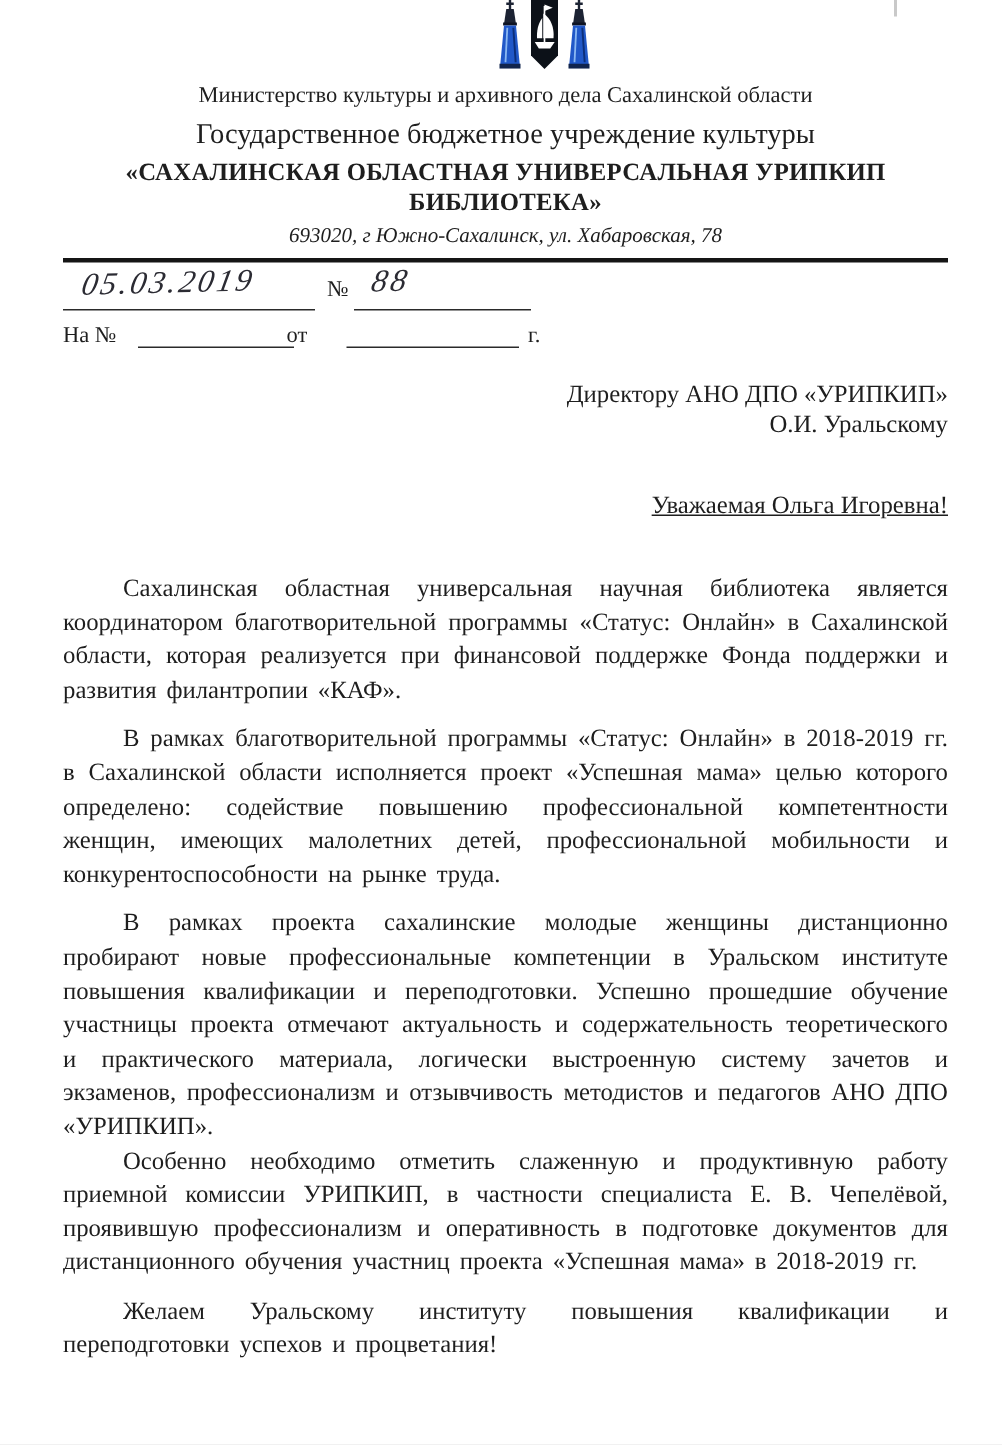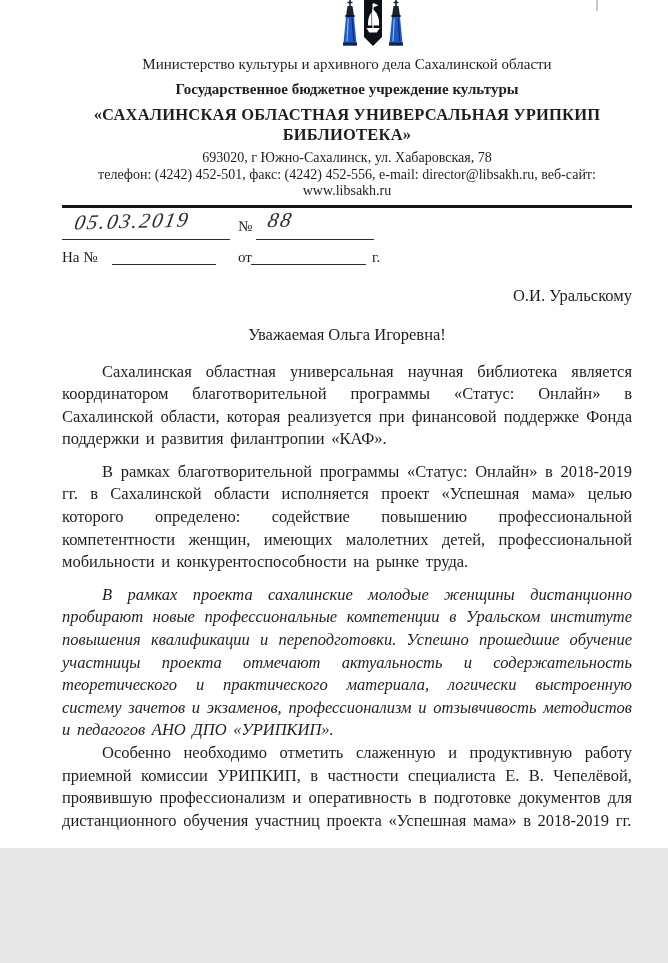--- a/index.html
+++ b/index.html
@@ -1,37 +1,36 @@
 <!DOCTYPE html>
 <html><head>
 <meta charset="utf-8">
 <style>
   * { margin: 0; padding: 0; box-sizing: border-box; }
   html, body { background: #e8e8e8; }
   .page {
     position: relative;
     width: 668px;
-    height: 848px;
+    height: 963px;
     margin: 0 auto;
     background: #ffffff;
     font-family: "Liberation Serif", "DejaVu Serif", serif;
     color: #1e1e1e;
     overflow: hidden;
-    padding-left: 20px;
   }
   .content { padding: 0 36px 0 42px; }
 
   
   .logo-wrap { text-align: center; height: 47px; padding-top: 0; }
   .logo-wrap svg { transform: translateX(26px); }
   .h-line { text-align: center; }
   .h-ministry  { margin-top: 8px;  font-size: 15px;   line-height: 18px; }
-  .h-orgtype   { margin-top: 7px;  font-size: 15px; line-height: 19px; font-weight: bold; }
+  .h-orgtype   { margin-top: 7px;  font-size: 19px; line-height: 19px; font-weight: normal; }
   .h-orgname   { margin-top: 6px;  font-size: 16.5px; line-height: 20px; font-weight: bold; letter-spacing: 0.2px; }
-  .h-address   { margin-top: 5px;  font-size: 14px;   line-height: 16px; }
+  .h-address   { margin-top: 5px;  font-size: 14px;   line-height: 16px; font-style: italic; }
   .h-contacts  { margin-top: 1px;  font-size: 14px;   line-height: 16px; }
   .rule { margin-top: 6px; height: 3px; background: #151515; }
 
   
   .ref { position: relative; height: 70px; font-size: 15px; }
   .hand {
     font-style: italic;
     font-size: 21px;
     letter-spacing: 2px;
     color: #2b2b33;
@@ -39,31 +38,31 @@
     display: inline-block;
     white-space: nowrap;
   }
   .u { position: absolute; border-bottom: 1.6px solid #2a2a2a; height: 1px; }
   .ref .lbl { position: absolute; }
 
   
   .recipient { margin-top: 8px; text-align: right; font-size: 16.5px; line-height: 19.5px; }
 
   
-  .salutation { margin-top: 19px; text-align: center; font-size: 16.5px; }
-  .body-text { margin-top: 16px; }
+  .salutation { margin-top: 35px; text-align: right; font-size: 16.5px; text-decoration: underline; }
+  .body-text { margin-top: 34px; }
   .body-text p {
     font-size: 16.5px;
     line-height: 22.6px;
     text-align: justify;
     text-indent: 40px;
     word-spacing: 2.5px;
     margin-bottom: 10px;
   }
-  .body-text p.no-gap { margin-bottom: 0; font-style: italic; }
+  .body-text p.no-gap { margin-bottom: 0; }
 
   
   .artifact-top-right {
     position: absolute; top: 0; left: 596px; width: 2px; height: 11px;
     background: #c9c9c9;
   }
 </style>
 </head>
 <body>
 
@@ -103,49 +102,50 @@
           <path d="M29.5 12 C26.5 16 25.8 21 26 25.5 L29.5 25.5 Z" fill="#ffffff"></path>
           <path d="M24.5 28 H37.8 L34.8 32.4 H27.2 Z" fill="#ffffff"></path>
         </g>
       </svg>
     </div>
 
     <div class="h-line h-ministry">Министерство культуры и архивного дела Сахалинской области</div>
     <div class="h-line h-orgtype">Государственное бюджетное учреждение культуры</div>
     <div class="h-line h-orgname">«САХАЛИНСКАЯ ОБЛАСТНАЯ УНИВЕРСАЛЬНАЯ УРИПКИП БИБЛИОТЕКА»</div>
     <div class="h-line h-address">693020, г Южно-Сахалинск, ул. Хабаровская, 78</div>
-    <div class="h-line h-contacts">телефон: (4242) 452-501, факс: (4242) 452-556, e-mail: director@libsakh.ru, веб-сайт: www.libsakh.ru</div>
 
     <div class="rule"></div>
 
     <div class="ref">
       <span class="lbl" style="left:13px; top:1px;">
         <span class="hand">05.03.2019</span>
       </span>
       <div class="u" style="left:0; top:31px; width:168px;"></div>
       <span class="lbl" style="left:176px; top:10px;">№</span>
       <span class="lbl" style="left:206px; top:0px;">
         <span class="hand">88</span>
       </span>
       <div class="u" style="left:194px; top:31px; width:118px;"></div>
 
       <span class="lbl" style="left:0; top:41px;">На №</span>
       <div class="u" style="left:50px; top:56px; width:104px;"></div>
-      <span class="lbl" style="left:176px; top:41px;">от</span>
+      <span class="lbl" style="left:149px; top:41px;">от</span>
       <div class="u" style="left:189px; top:56px; width:115px;"></div>
       <span class="lbl" style="left:310px; top:41px;">г.</span>
     </div>
 
     <div class="recipient">
+      <div>Директору АНО ДПО «УРИПКИП»</div>
       <div>О.И. Уральскому</div>
     </div>
 
     <div class="salutation">Уважаемая Ольга Игоревна!</div>
 
     <div class="body-text">
       <p>Сахалинская областная универсальная научная библиотека является координатором благотворительной программы «Статус: Онлайн» в Сахалинской области, которая реализуется при финансовой поддержке Фонда поддержки и развития филантропии «КАФ».</p>
       <p>В рамках благотворительной программы «Статус: Онлайн» в 2018-2019 гг. в Сахалинской области исполняется проект «Успешная мама» целью которого определено: содействие повышению профессиональной компетентности женщин, имеющих малолетних детей, профессиональной мобильности и конкурентоспособности на рынке труда.</p>
       <p class="no-gap">В рамках проекта сахалинские молодые женщины дистанционно пробирают новые профессиональные компетенции в Уральском институте повышения квалификации и переподготовки. Успешно прошедшие обучение участницы проекта отмечают актуальность и содержательность теоретического и практического материала, логически выстроенную систему зачетов и экзаменов, профессионализм и отзывчивость методистов и педагогов АНО ДПО «УРИПКИП».</p>
       <p>Особенно необходимо отметить слаженную и продуктивную работу приемной комиссии УРИПКИП, в частности специалиста Е. В. Чепелёвой, проявившую профессионализм и оперативность в подготовке документов для дистанционного обучения участниц проекта «Успешная мама» в 2018-2019 гг.</p>
+      <p>Желаем Уральскому институту повышения квалификации и переподготовки успехов и процветания!</p>
     </div>
 
   </div>
 </div>
 
 </body></html>

